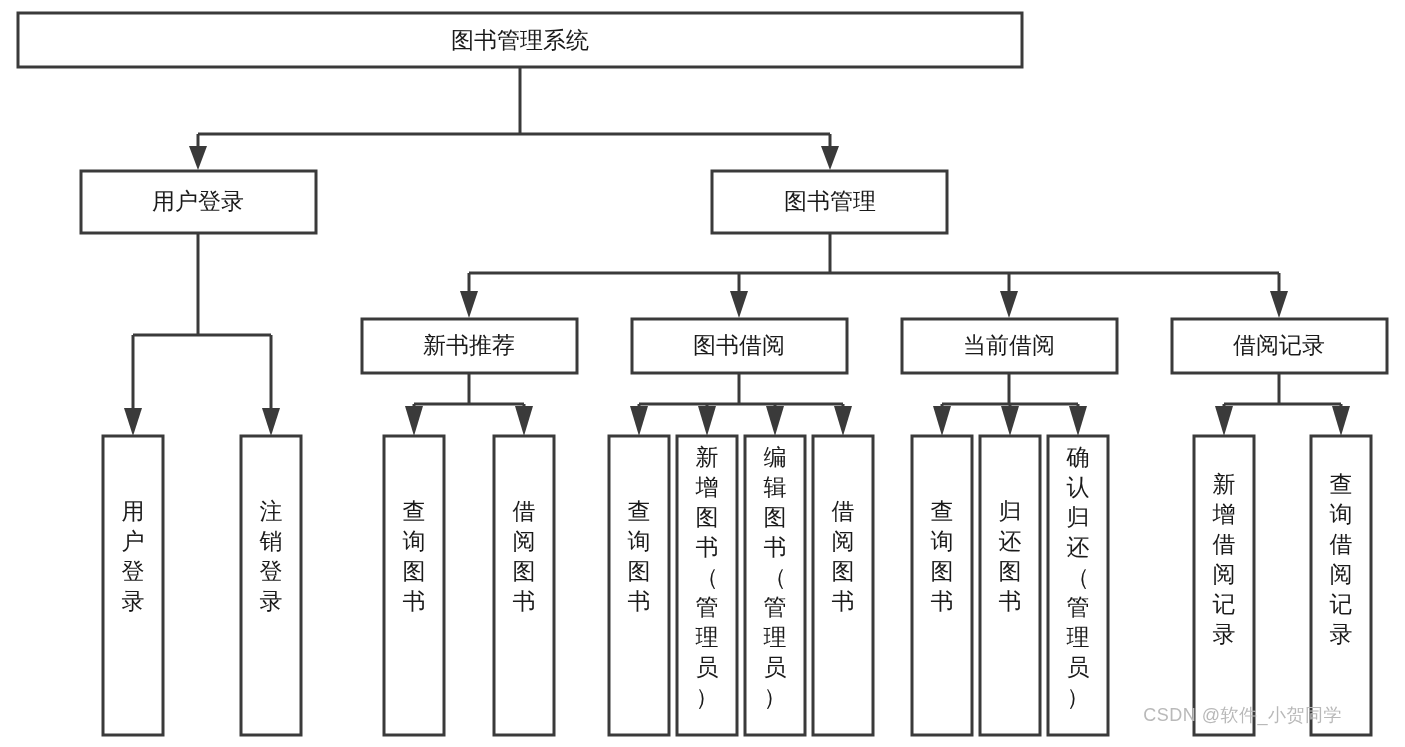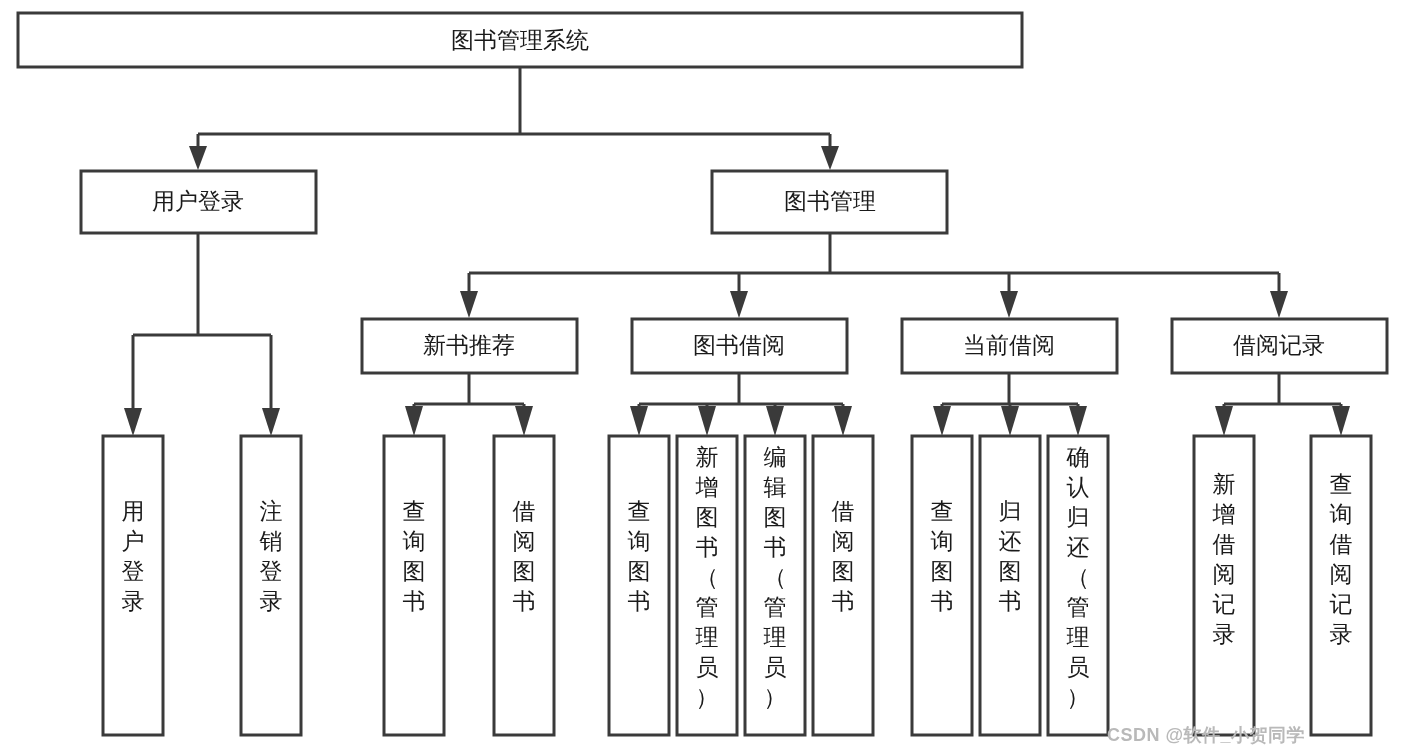--- a/index.html
+++ b/index.html
@@ -11,20 +11,21 @@
     width: 1405px;
     height: 747px;
     font-family: "Liberation Sans", "DejaVu Sans", sans-serif;
     overflow: hidden;
   }
   #diagram-root {
     position: relative;
     width: 1313px;
     height: 747px;
     background: #ffffff;
+    padding-left: 37px;
   }
   svg#diagram-svg {
     position: absolute;
     left: 0;
     top: 0;
     width: 1405px;
     height: 747px;
   }
   .node-box {
     fill: #ffffff;
@@ -49,27 +50,26 @@
   }
   .node-label-v {
     font-family: "Liberation Sans", "DejaVu Sans", sans-serif;
     font-size: 23px;
     fill: #1a1a1a;
     text-anchor: middle;
   }
   .watermark {
     position: absolute;
     right: 8px;
-    bottom: 0;
+    bottom: 20px;
     font-family: "Liberation Sans", "DejaVu Sans", sans-serif;
     font-size: 18px;
     color: #b9b9b9;
     white-space: nowrap;
     letter-spacing: 0.5px;
-    font-weight: bold;
   }
 </style>
 </head>
 <body>
 
 <div id="diagram-root">
 
   <svg id="diagram-svg" viewBox="0 0 1405 747">
 
     <g>

